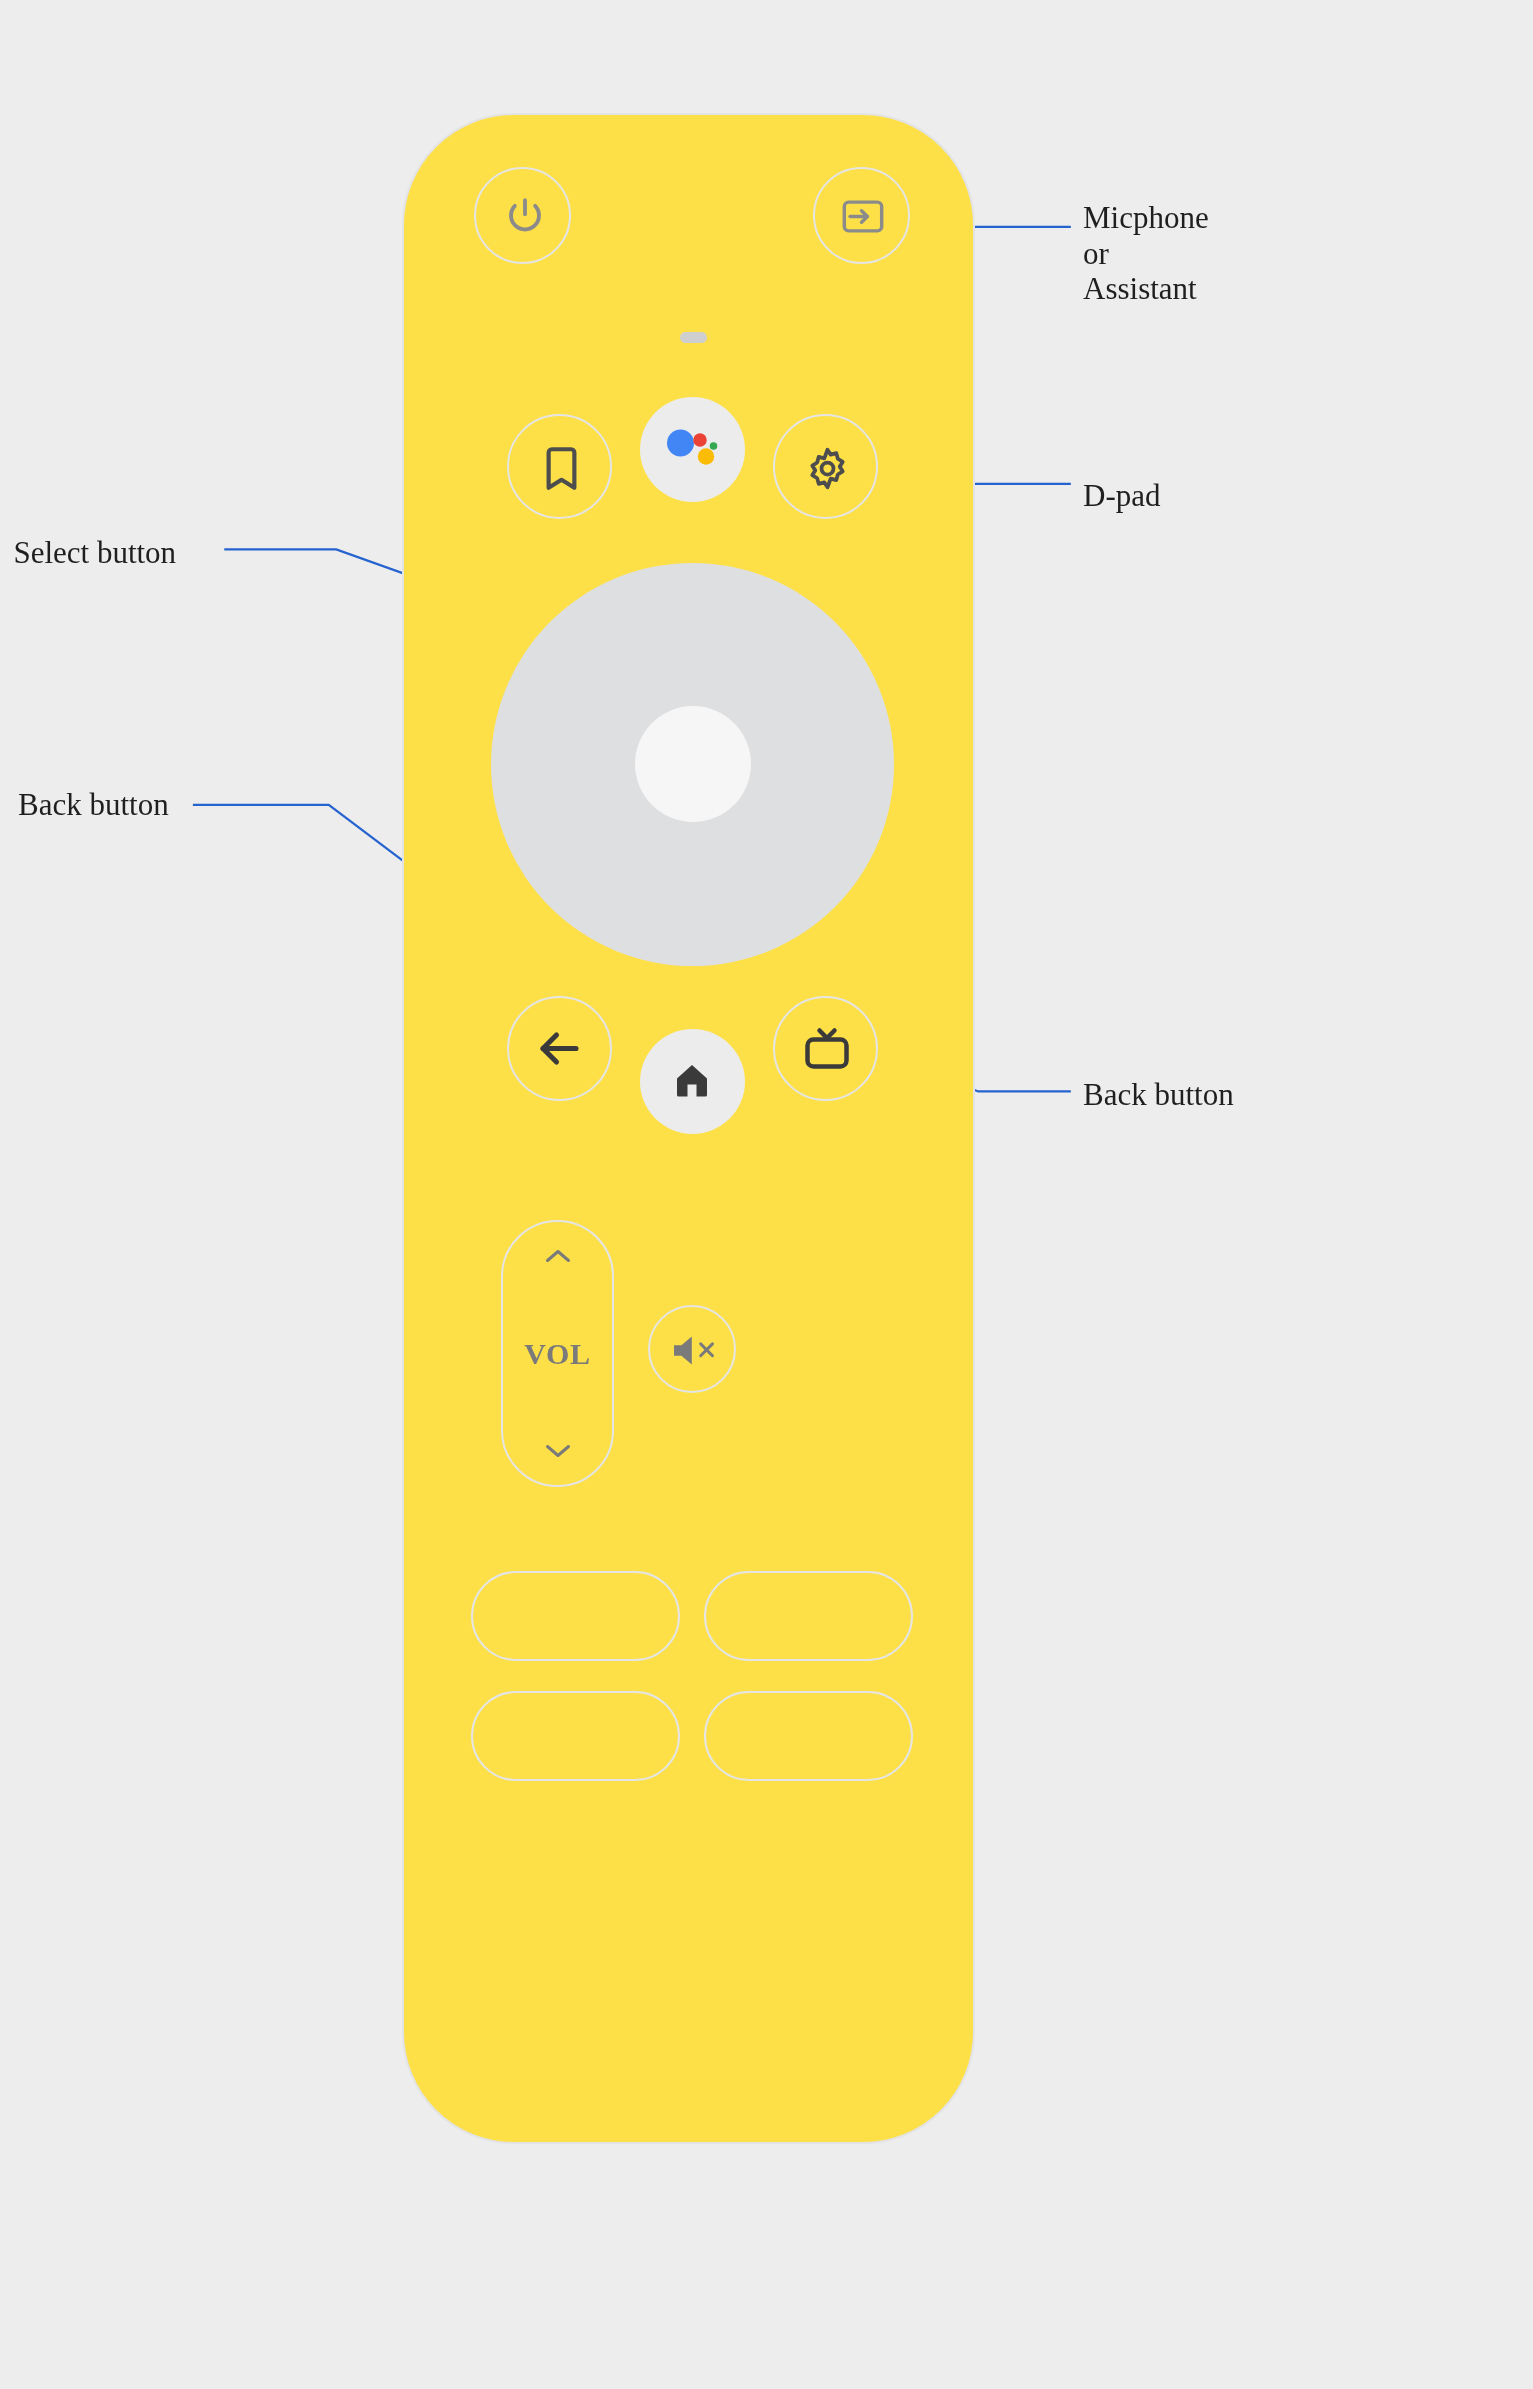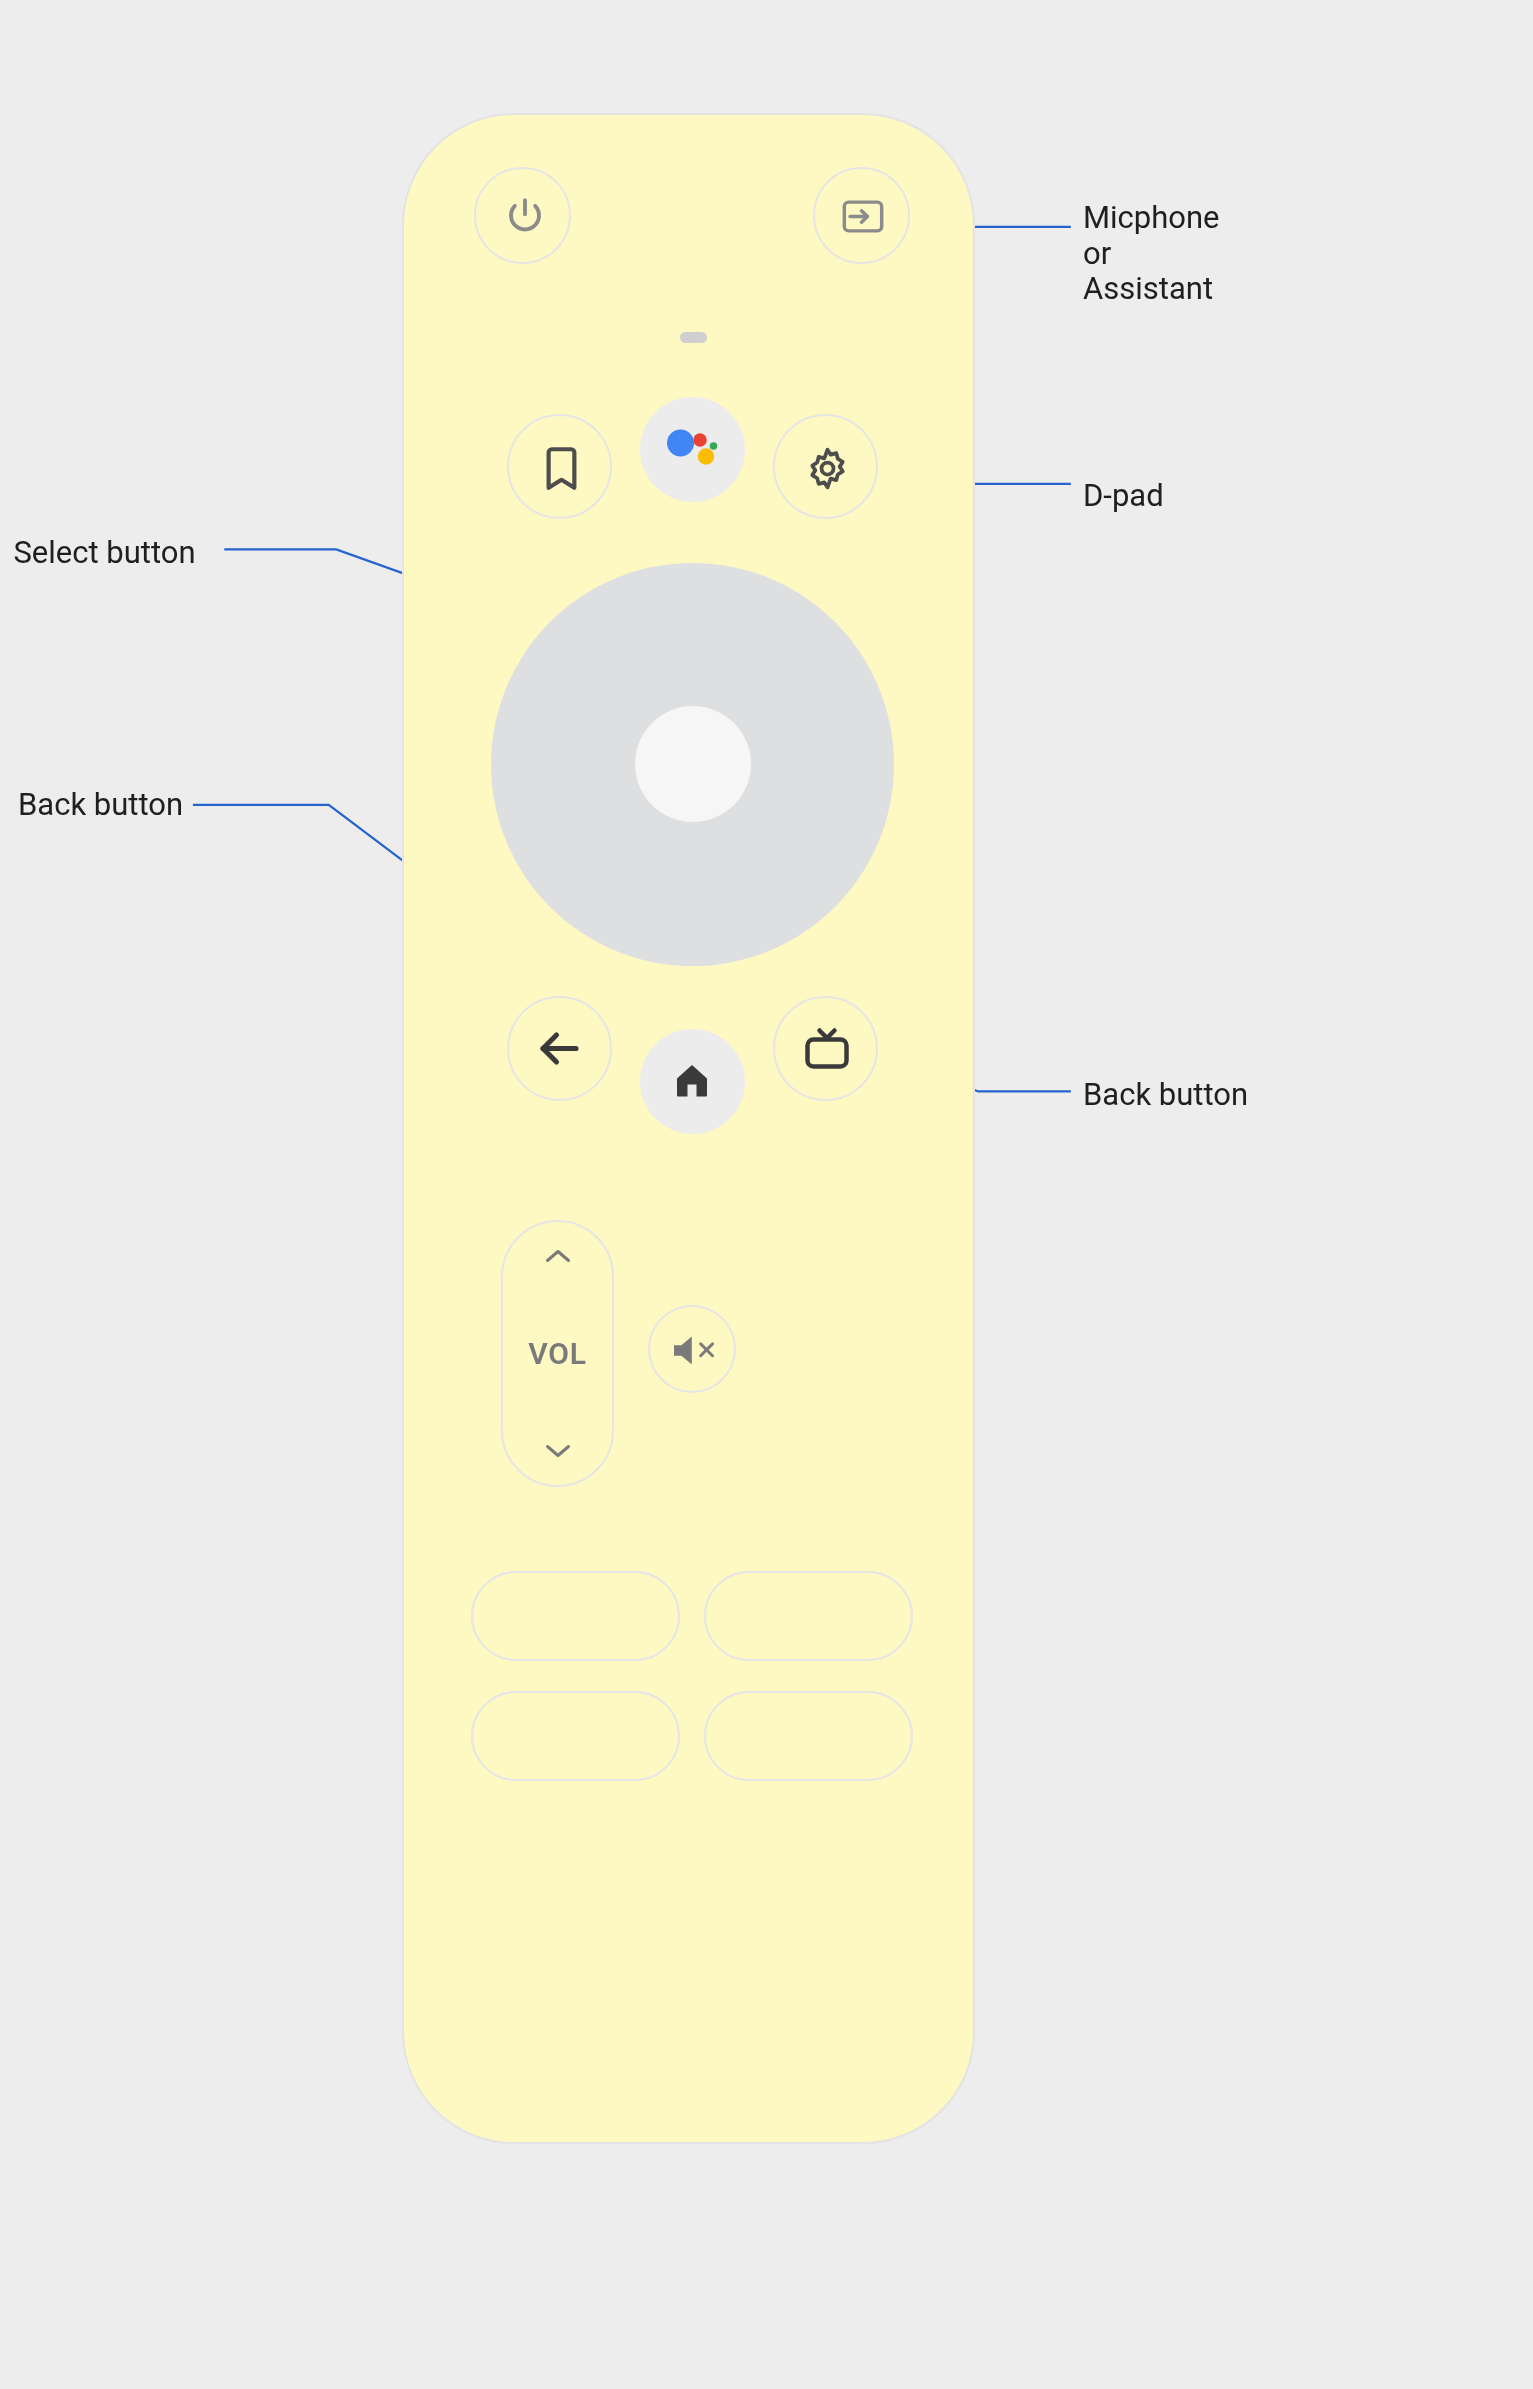--- a/index.html
+++ b/index.html
@@ -4,28 +4,28 @@
 <style>
   * { box-sizing: border-box; }
   html, body { margin:0; padding:0; }
   body {
     width: 1534px;
     height: 2389px;
     background: #ededed;
     font-family: -apple-system, BlinkMacSystemFont, "Segoe UI", Roboto, Helvetica, Arial, sans-serif;
     color: #202124;
   }
-  .stage { position: relative; width: 1534px; height: 2389px; }
+  .stage { position: relative; width: 1534px; height: 2389px; font-family: Liberation Serif, serif; }
 
   
   .remote {
     position: absolute;
     left: 402px; top: 113px;
     width: 573px; height: 2031px;
-    background: #fef9c3;
+    background: #fde047;
     border: 2.2px solid #e3e3e3;
     border-radius: 112px;
   }
   .remote .inner { position: absolute; left:0; top:0; width:100%; height:100%; }
 
   
   .circle-btn {
     position: absolute;
     border: 2.2px solid #e5e5e5;
     background: transparent;

